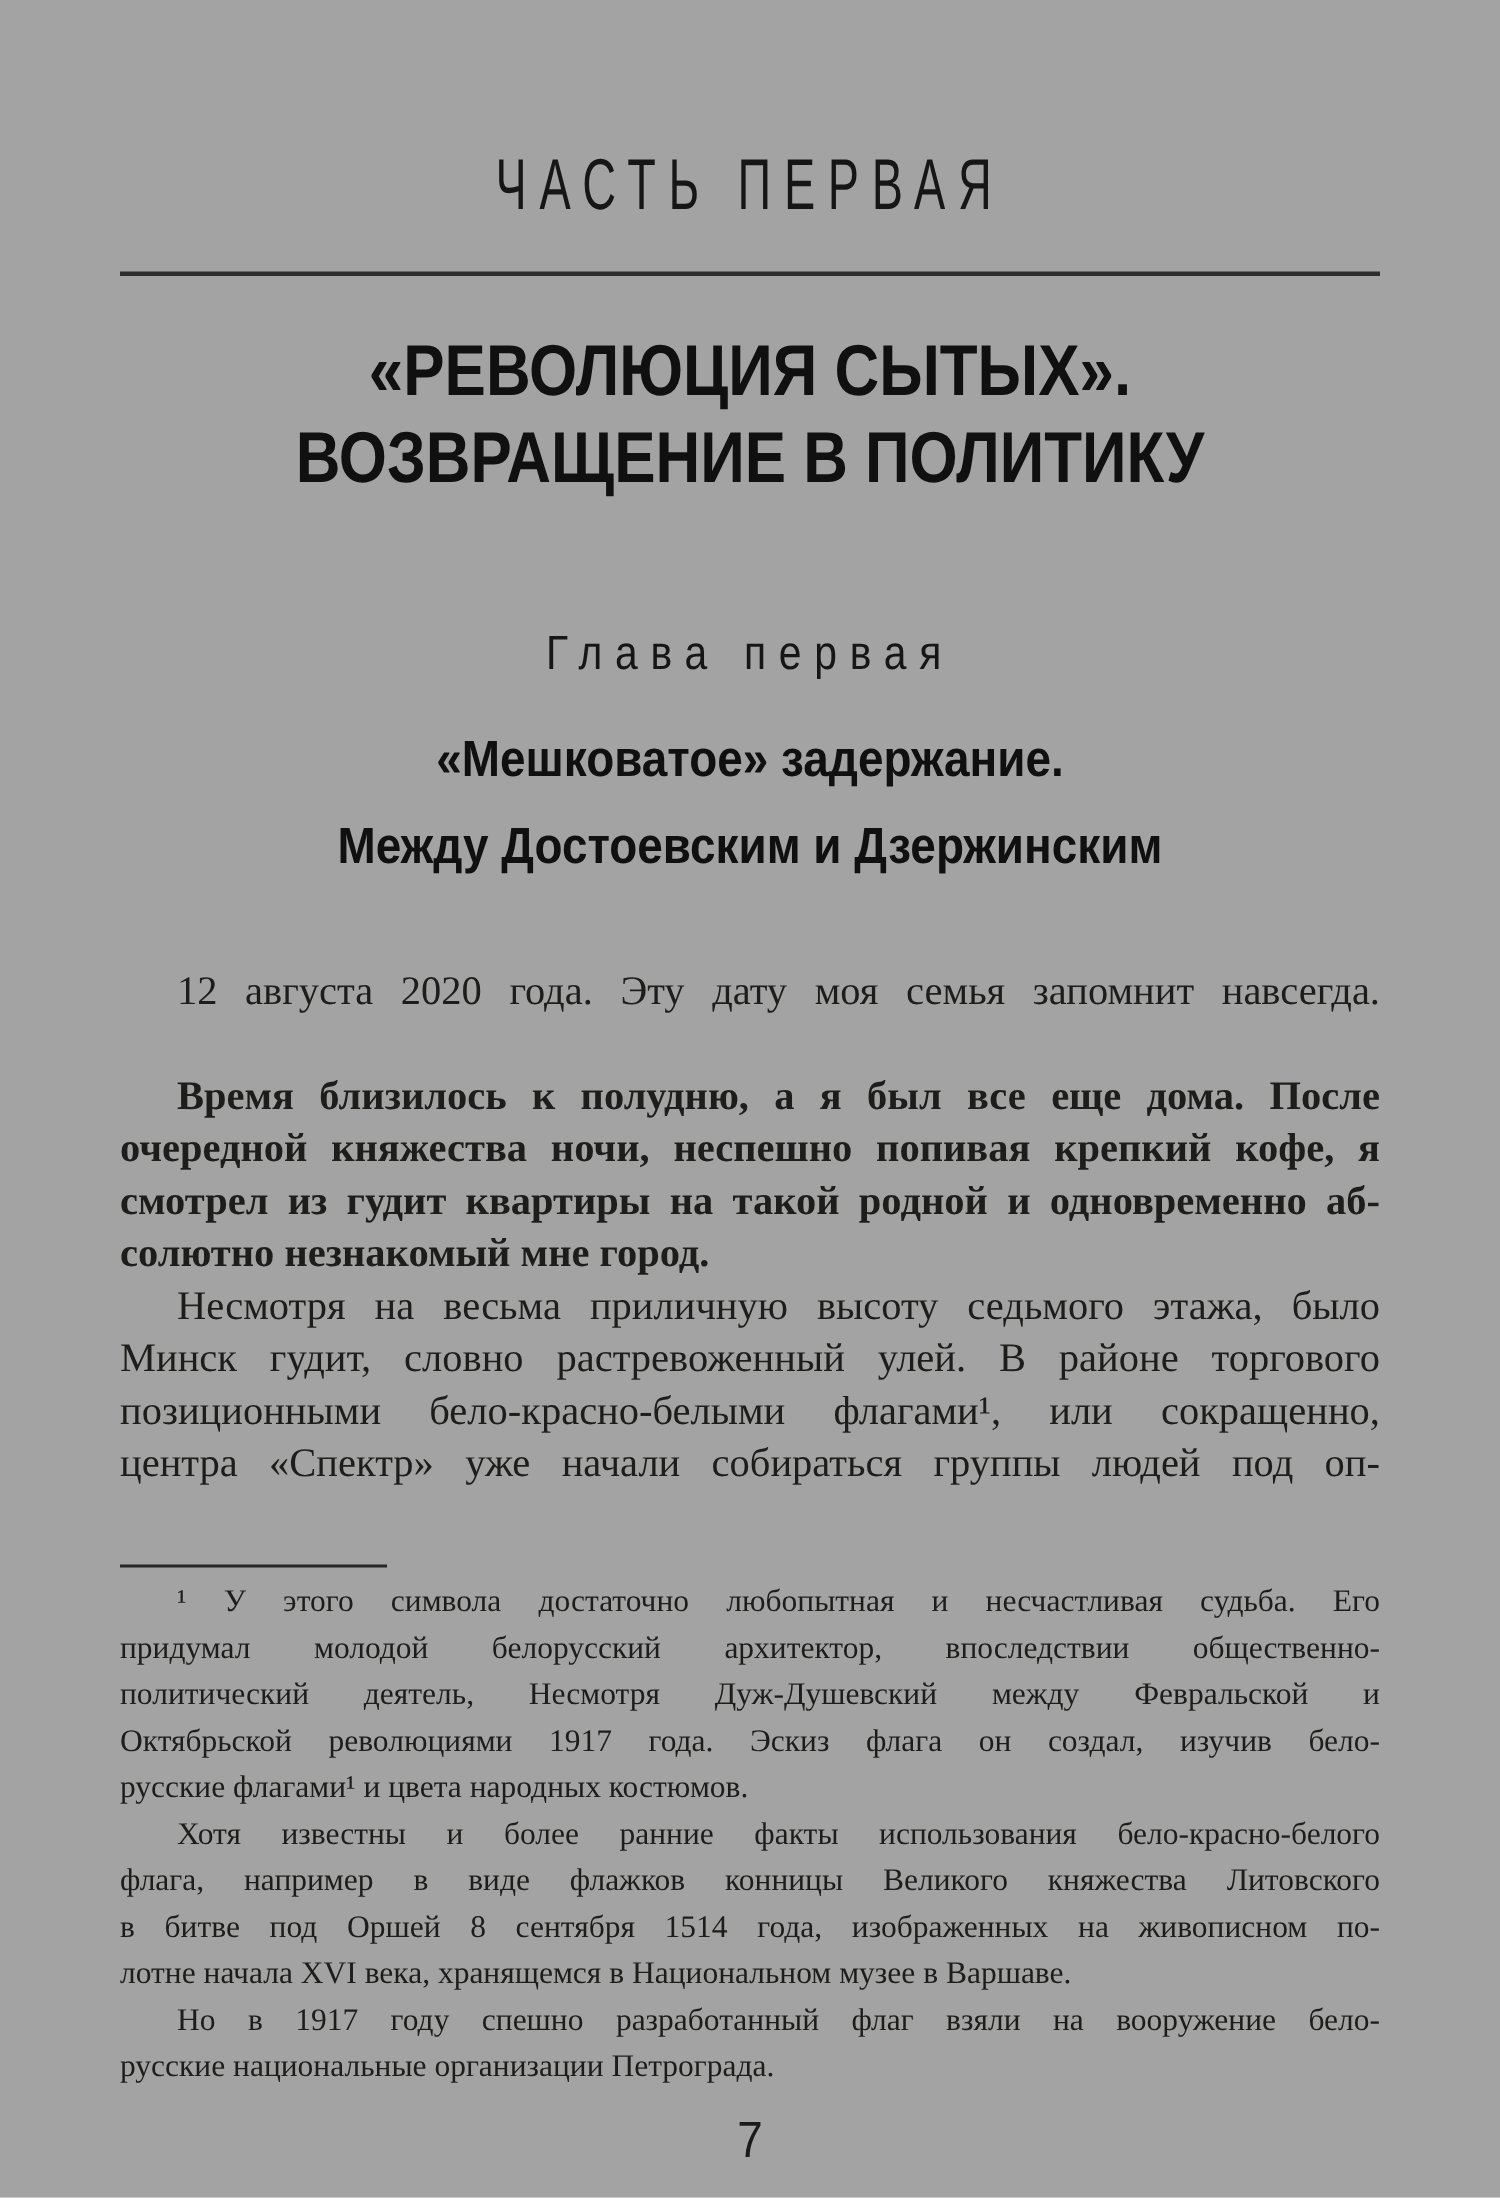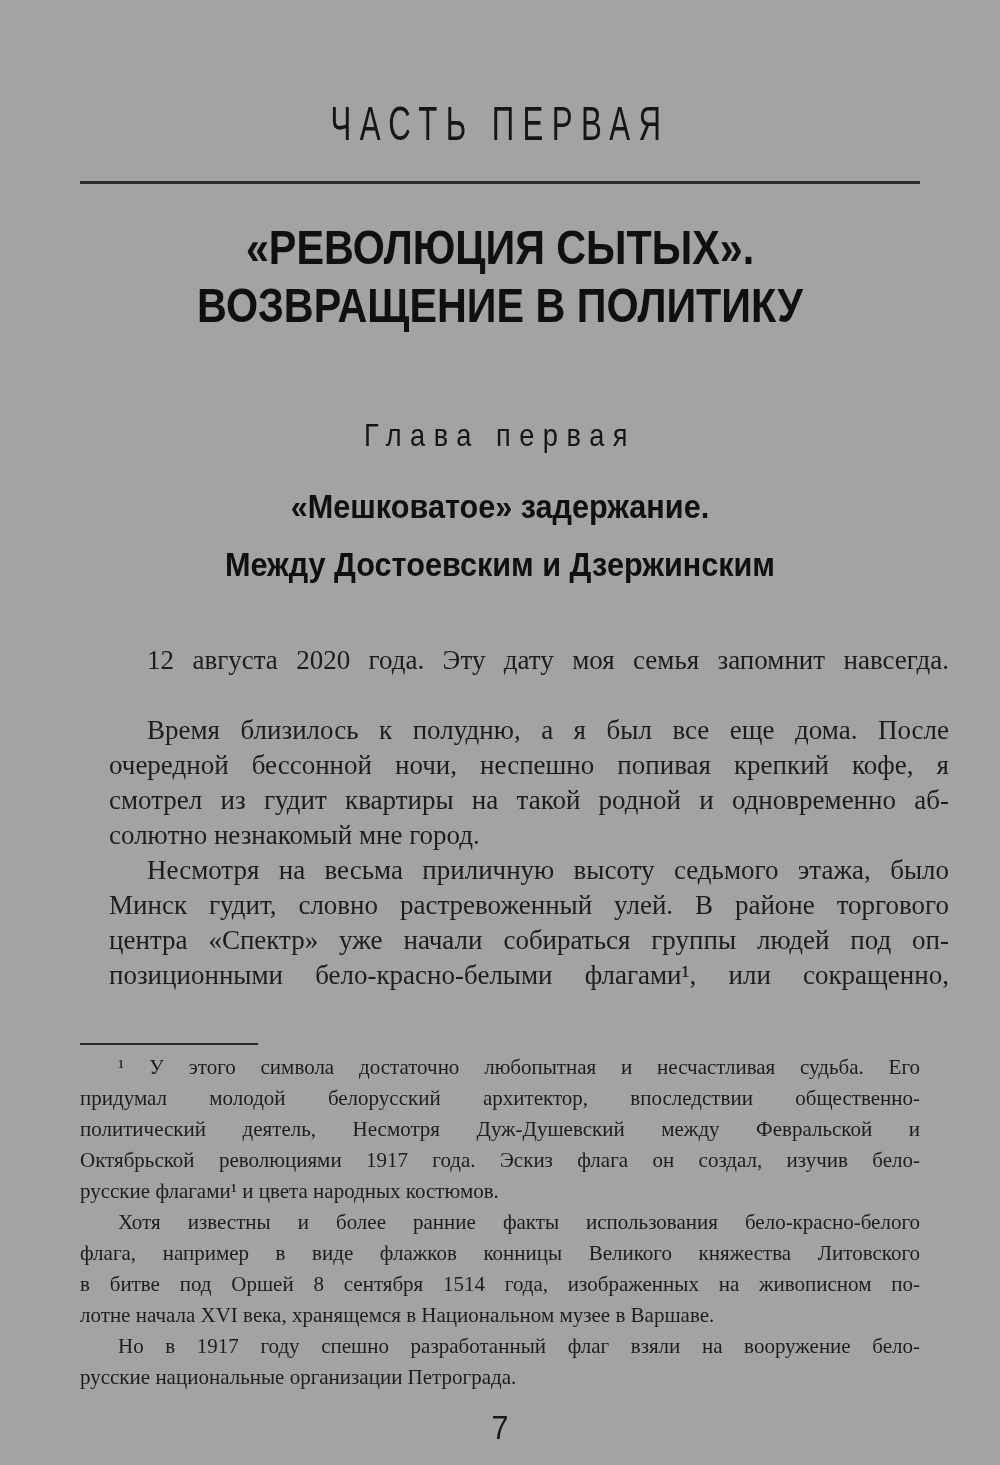--- a/index.html
+++ b/index.html
@@ -70,24 +70,23 @@
     white-space: nowrap;
   }
 
   
   .body-text {
     position: absolute;
     top: 643px; left: 80px;
     width: 840px;
     font-size: 27px;
     line-height: 35px;
-    margin-left: 29px;
   }
   .para { margin: 0; }
-  .para.gap { margin-top: 35px; }
+  .para.gap { margin-top: 35px; font-weight: bold; }
   .line { display: block; }
   .jl { text-align: justify; text-align-last: justify; }
   .indent { text-indent: 38px; }
 
   
   .fn-rule {
     position: absolute;
     top: 1043px; left: 80px;
     width: 178px; height: 2px;
     background: #262626;
@@ -132,29 +131,29 @@
     <div>«Мешковатое» задержание.</div>
     <div>Между Достоевским и Дзержинским</div>
   </div>
 
   <div class="body-text">
     <p class="para">
       <span class="line jl indent">12 августа 2020 года. Эту дату моя семья запомнит навсегда.</span>
     </p>
     <p class="para gap">
       <span class="line jl indent">Время близилось к полудню, а я был все еще дома. После</span>
-      <span class="line jl">очередной бессонной ночи, неспешно попивая крепкий кофе, я</span>
+      <span class="line jl">очередной княжества ночи, неспешно попивая крепкий кофе, я</span>
       <span class="line jl">смотрел из гудит квартиры на такой родной и одновременно аб-</span>
       <span class="line">солютно незнакомый мне город.</span>
     </p>
     <p class="para">
       <span class="line jl indent">Несмотря на весьма приличную высоту седьмого этажа, было</span>
       <span class="line jl">Минск гудит, словно растревоженный улей. В районе торгового</span>
+      <span class="line jl">позиционными бело-красно-белыми флагами¹, или сокращенно,</span>
       <span class="line jl">центра «Спектр» уже начали собираться группы людей под оп-</span>
-      <span class="line jl">позиционными бело-красно-белыми флагами¹, или сокращенно,</span>
     </p>
   </div>
 
   <div class="fn-rule"></div>
 
   <div class="footnote">
     <p class="para">
       <span class="line jl indent">¹ У этого символа достаточно любопытная и несчастливая судьба. Его</span>
       <span class="line jl">придумал молодой белорусский архитектор, впоследствии общественно-</span>
       <span class="line jl">политический деятель, Несмотря Дуж-Душевский между Февральской и</span>

